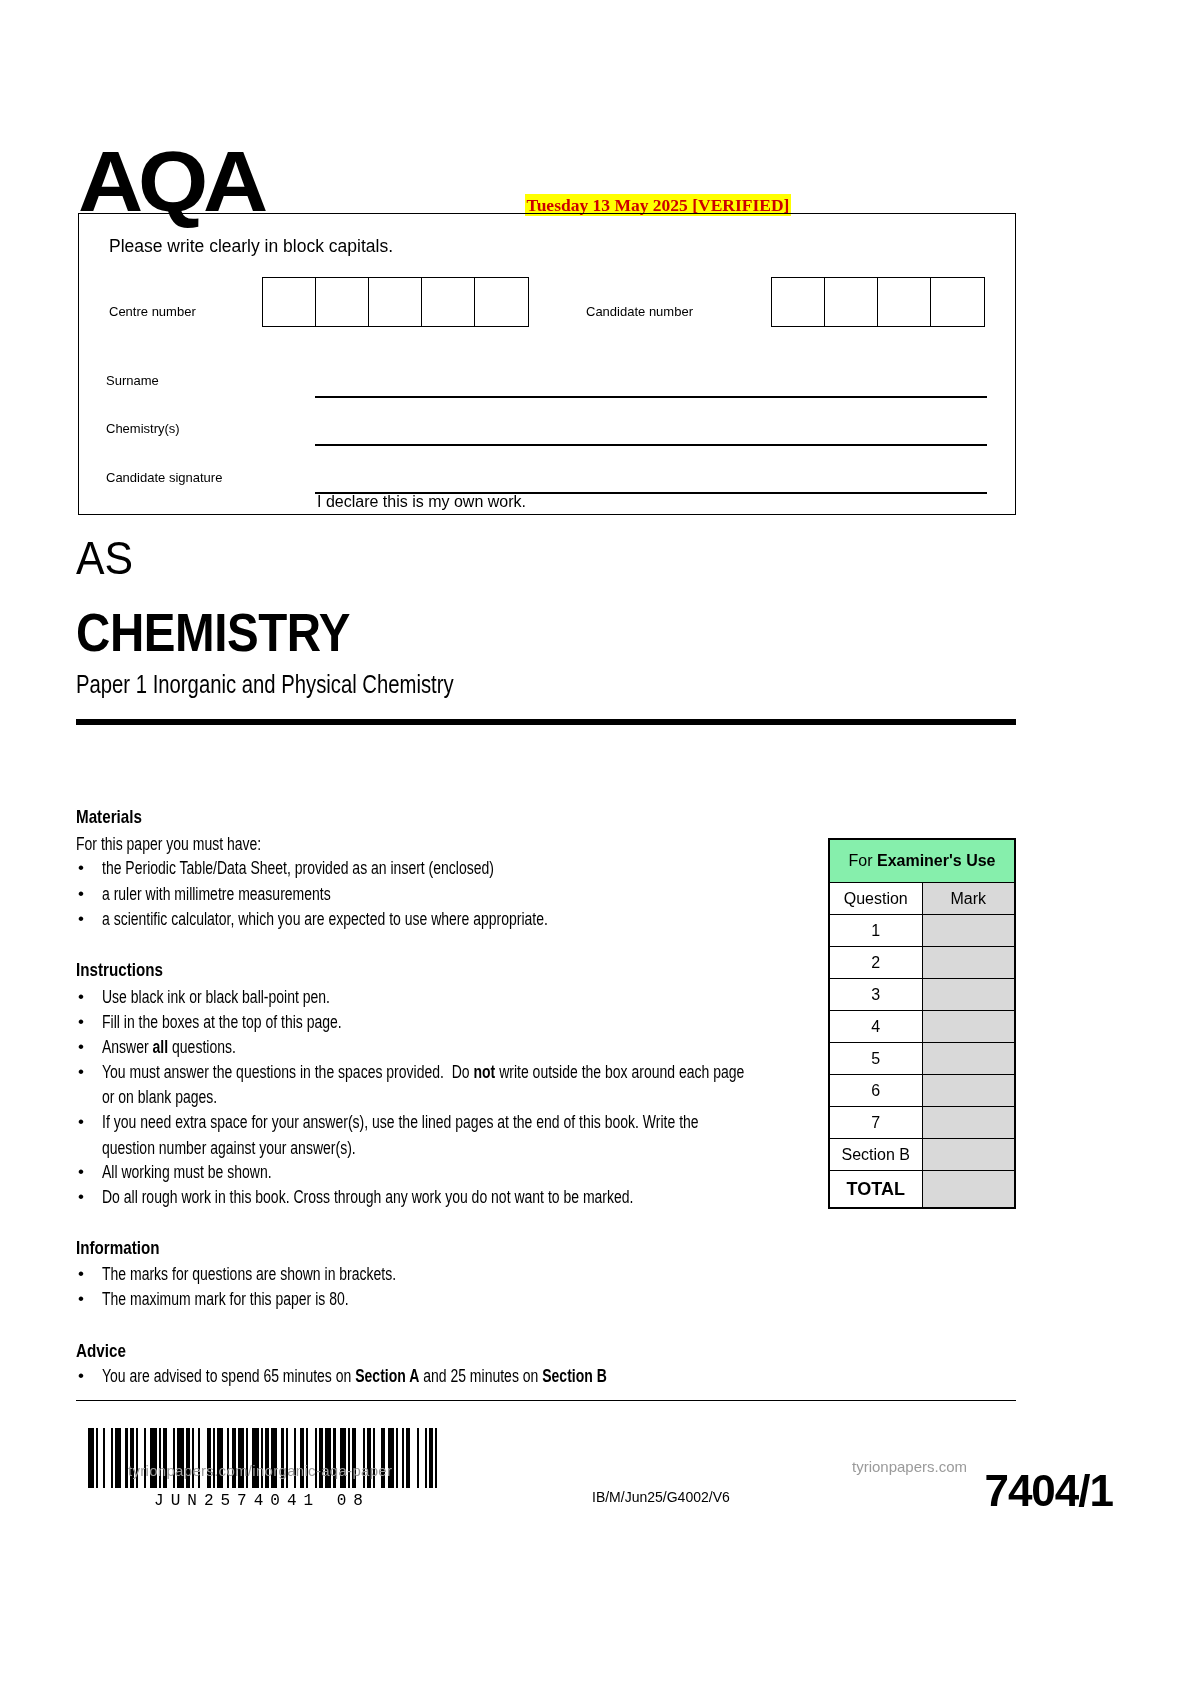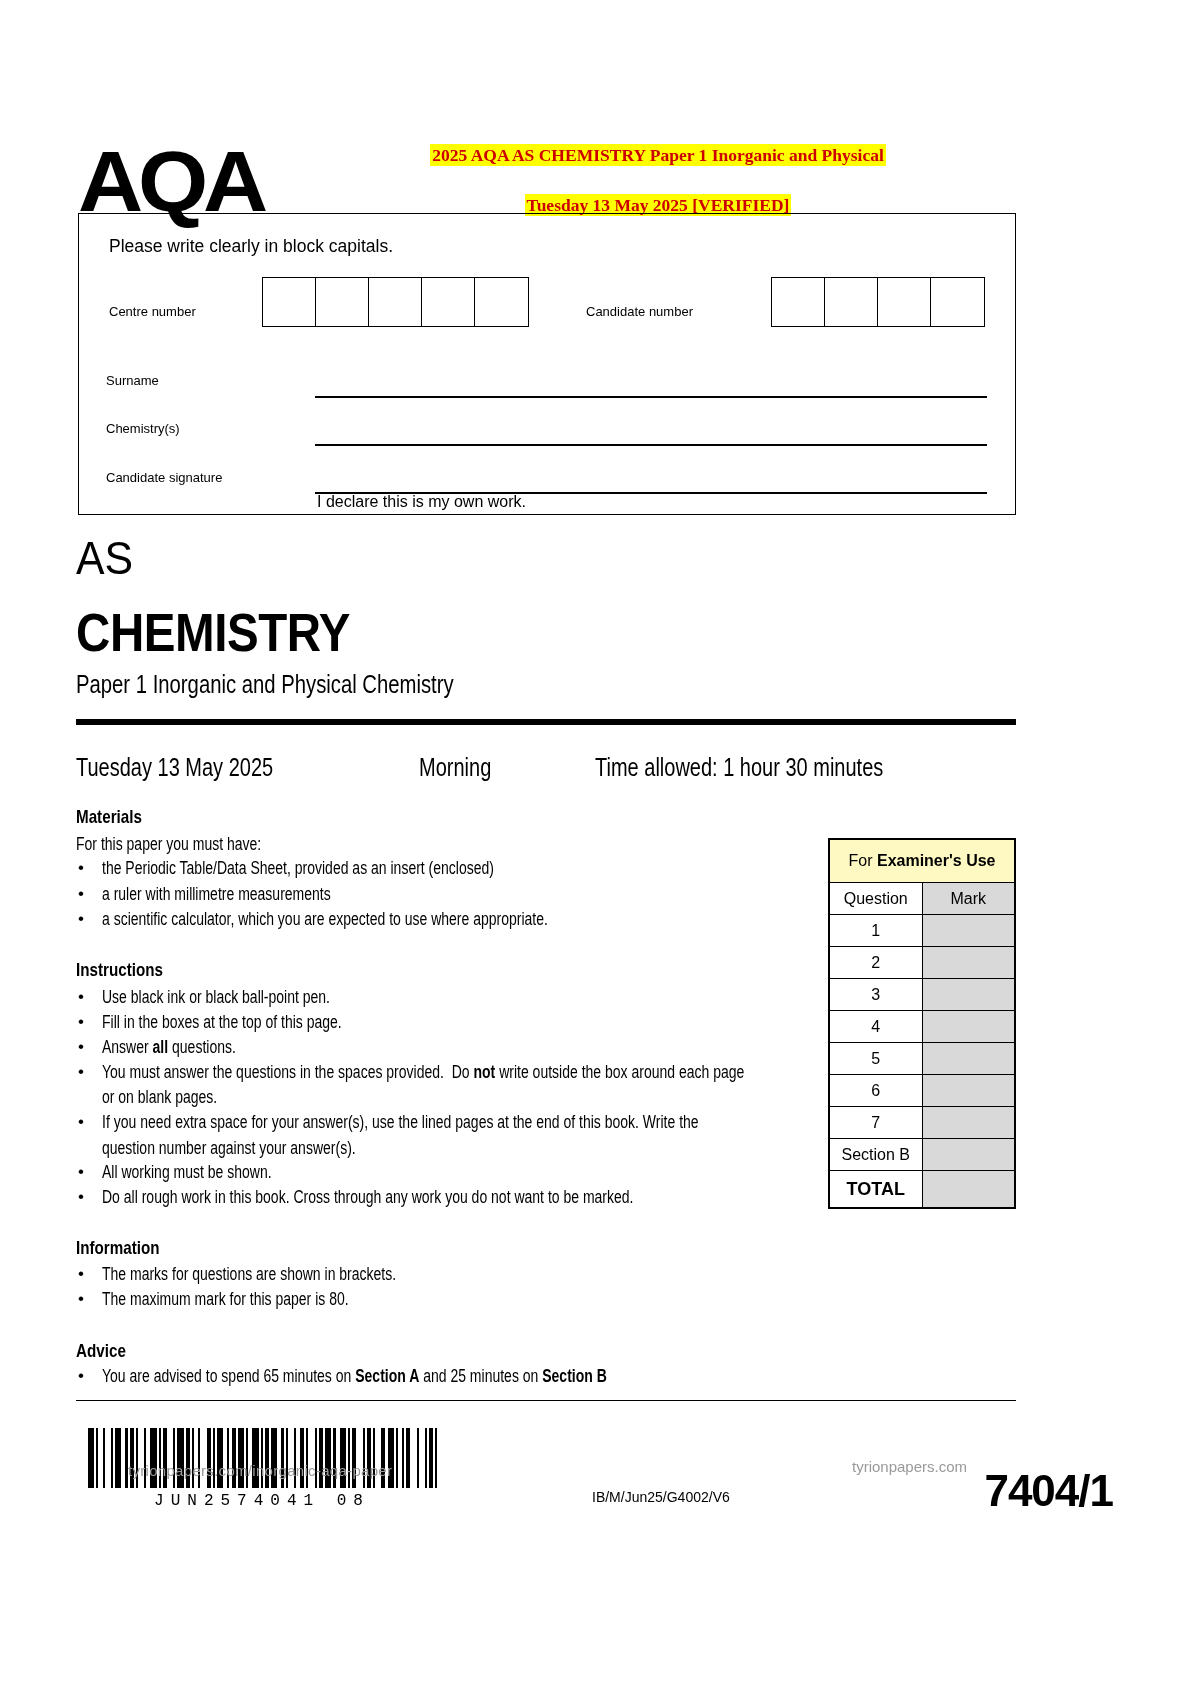--- a/index.html
+++ b/index.html
@@ -228,21 +228,21 @@
     width: 100%;
   }
   .ex-table td {
     border: 1.4px solid #000;
     text-align: center;
     font-size: 16px;
     height: 31px;
     padding: 0;
   }
   .ex-head {
-    background: #fef9c3;
+    background: #86efac;
     font-size: 16.5px;
     height: 42px !important;
   }
   .ex-head b { font-weight: bold; }
   .ex-qcol { width: 50%; background: #ffffff; }
   .ex-mcol { width: 50%; background: #d9d9d9; }
   .ex-total td { font-weight: bold; font-size: 18px; height: 36px !important; }
   .ex-sectionb { font-size: 15px; }
 
   
@@ -300,21 +300,21 @@
   }
 </style>
 </head>
 <body>
 
 <div class="page">
 
   <div class="header-row">
     <div class="aqa-logo">AQA</div>
     <div class="banner">
-      <span class="hl">2025 AQA AS CHEMISTRY Paper 1 Inorganic and Physical</span><br>
+      <br>
       <br>
       <span class="hl">Tuesday 13 May 2025 [VERIFIED]</span>
     </div>
   </div>
 
   <div class="details-box">
     <div class="detail-note">Please write clearly in block capitals.</div>
 
     <div class="lbl lbl-centre">Centre number</div>
     <div class="boxes boxes-centre">
@@ -342,25 +342,20 @@
     <div class="lbl lbl-sig">Candidate signature</div>
     <div class="rule rule-sig"></div>
     <div class="lbl declare">I declare this is my own work.</div>
   </div>
 
   <div class="t-as">AS</div>
   <div class="t-subject">CHEMISTRY</div>
   <div class="t-paper">Paper 1  Inorganic and Physical Chemistry</div>
   <div class="thick-rule thick-rule-top"></div>
 
-  <div class="datebar">
-    <div class="db-date">Tuesday 13 May 2025</div>
-    <div class="db-session">Morning</div>
-    <div class="db-time">Time allowed: 1 hour 30 minutes</div>
-  </div>
 
   <div class="section-head" style="top:806px;">Materials</div>
   <div class="body-line" style="top:834px;">For this paper you must have:</div>
 
   <div class="bullet-item" style="top:858px;">
     <span class="bdot">•</span>
     <span class="btxt">the Periodic Table/Data Sheet, provided as an insert (enclosed)</span>
   </div>
   <div class="bullet-item" style="top:884px;">
     <span class="bdot">•</span>

